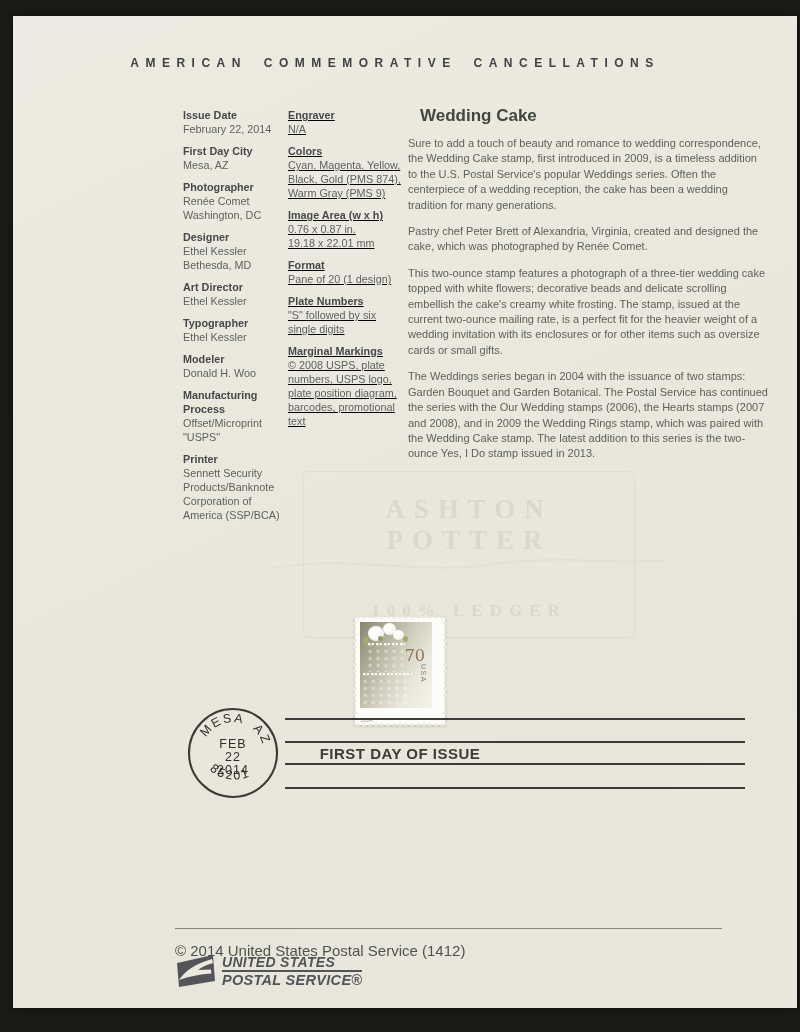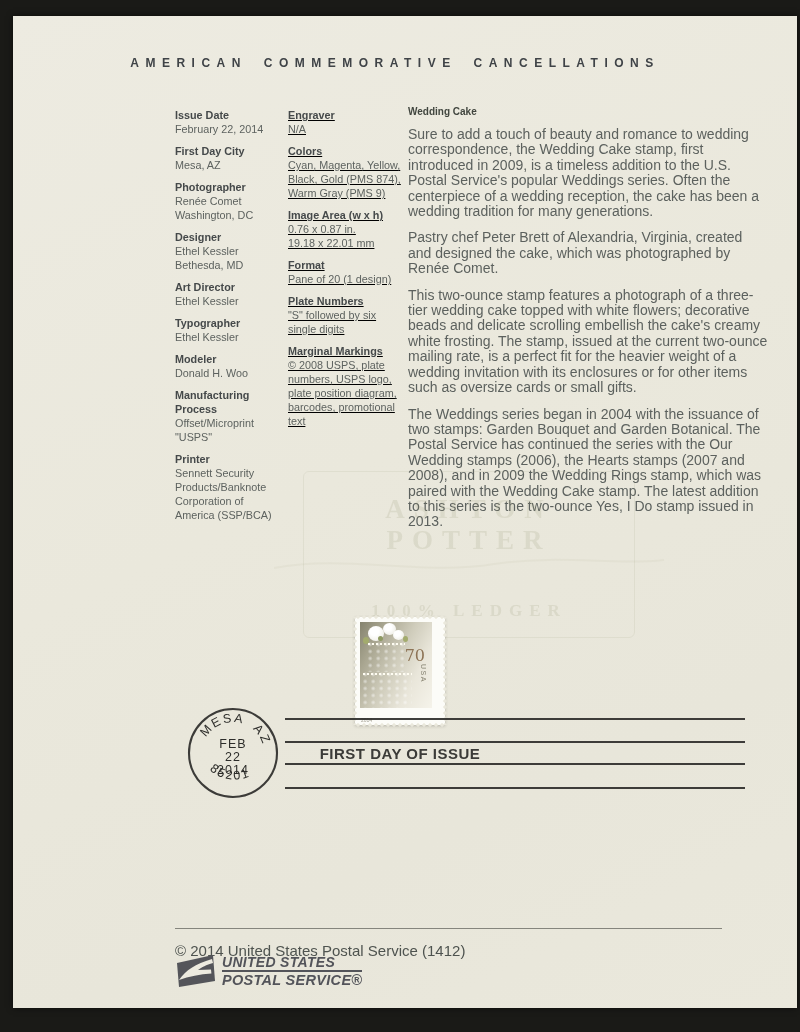--- a/index.html
+++ b/index.html
@@ -18,36 +18,36 @@
   
   .masthead{
     position:absolute;top:40px;left:0;width:764px;
     text-align:center;
     font-size:12px;font-weight:bold;
     letter-spacing:6.5px;word-spacing:7px;
     color:#3f4347;
   }
   
   .col{position:absolute;top:92px;}
-  .col1{left:162px;width:104px;}
+  .col1{left:170px;width:104px;}
   .col2{left:275px;width:114px;text-decoration:underline;}
   .entry{margin-bottom:8px;}
   .entry .lbl{
     font-size:10.8px;font-weight:bold;color:#45494a;line-height:14px;
   }
   .entry .val{
     font-size:10.8px;color:#5d625f;line-height:14px;
   }
   
   .article{position:absolute;left:395px;top:90px;width:360px;}
   .article h1{
-    margin:0 0 10px 0;font-size:10px;font-weight:bold;color:#41463f;
+    margin:0 0 10px 12px;font-size:17px;font-weight:bold;color:#41463f;
   }
   .article p{
-    margin:0 0 11px 0;font-size:14px;line-height:15.4px;color:#5c615e;
+    margin:0 0 11px 0;font-size:11px;line-height:15.4px;color:#5c615e;
   }
   
   .watermark{
     position:absolute;left:290px;top:455px;width:330px;height:165px;
     border:1px solid rgba(156,152,120,0.13);border-radius:6px;
     pointer-events:none;
   }
   .wm-line{
     position:absolute;left:0;width:100%;text-align:center;
     font-family:"Liberation Serif", serif;font-weight:bold;

